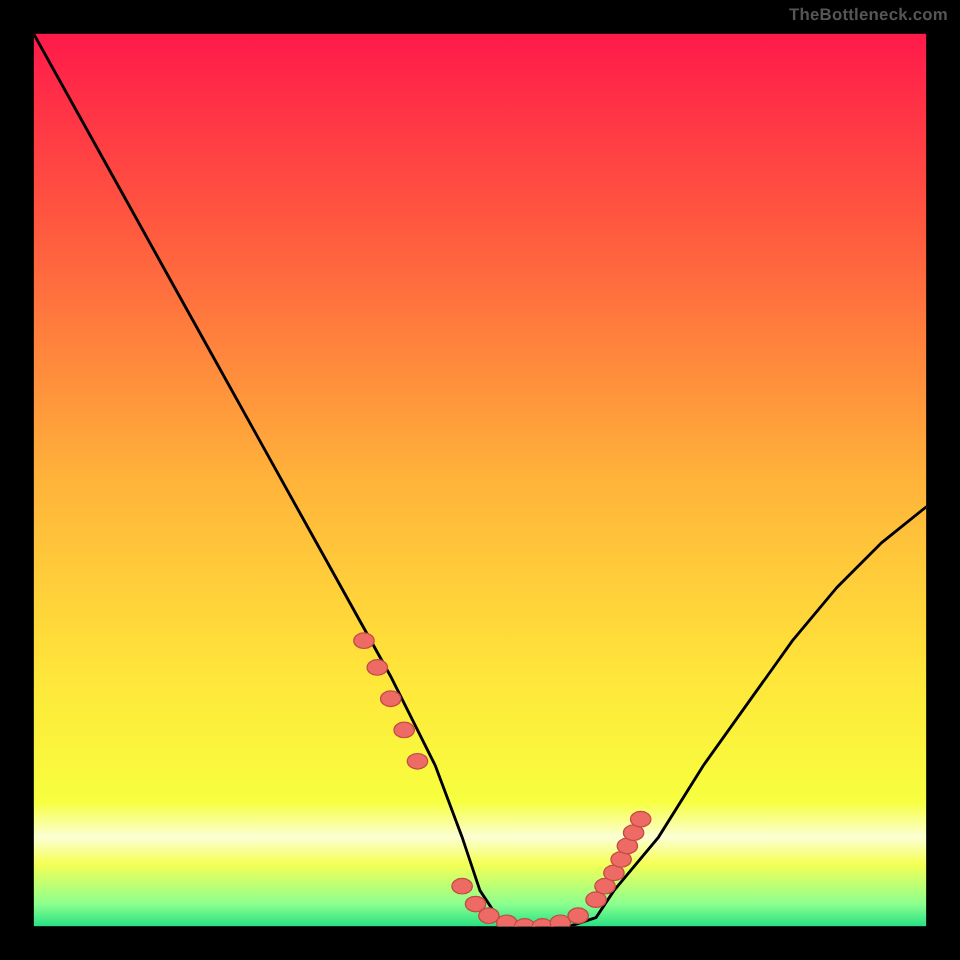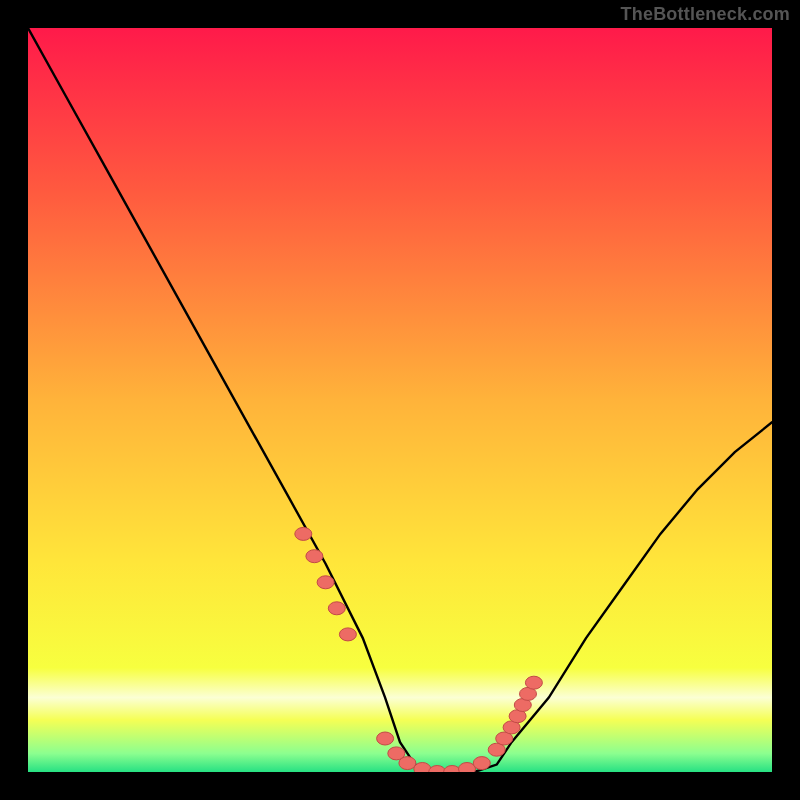--- a/index.html
+++ b/index.html
@@ -21,21 +21,21 @@
   }
   .plot-area {
     position: absolute;
     inset: 0;
   }
   .watermark {
     position: absolute;
     top: 4px;
     right: 10px;
     color: #555;
-    font-size: 18px;
+    font-size: 14px;
     font-weight: 600;
     letter-spacing: 0.2px;
     user-select: none;
   }
   svg { display: block; }
 </style>
 </head>
 <body>
 
 <div class="frame">

